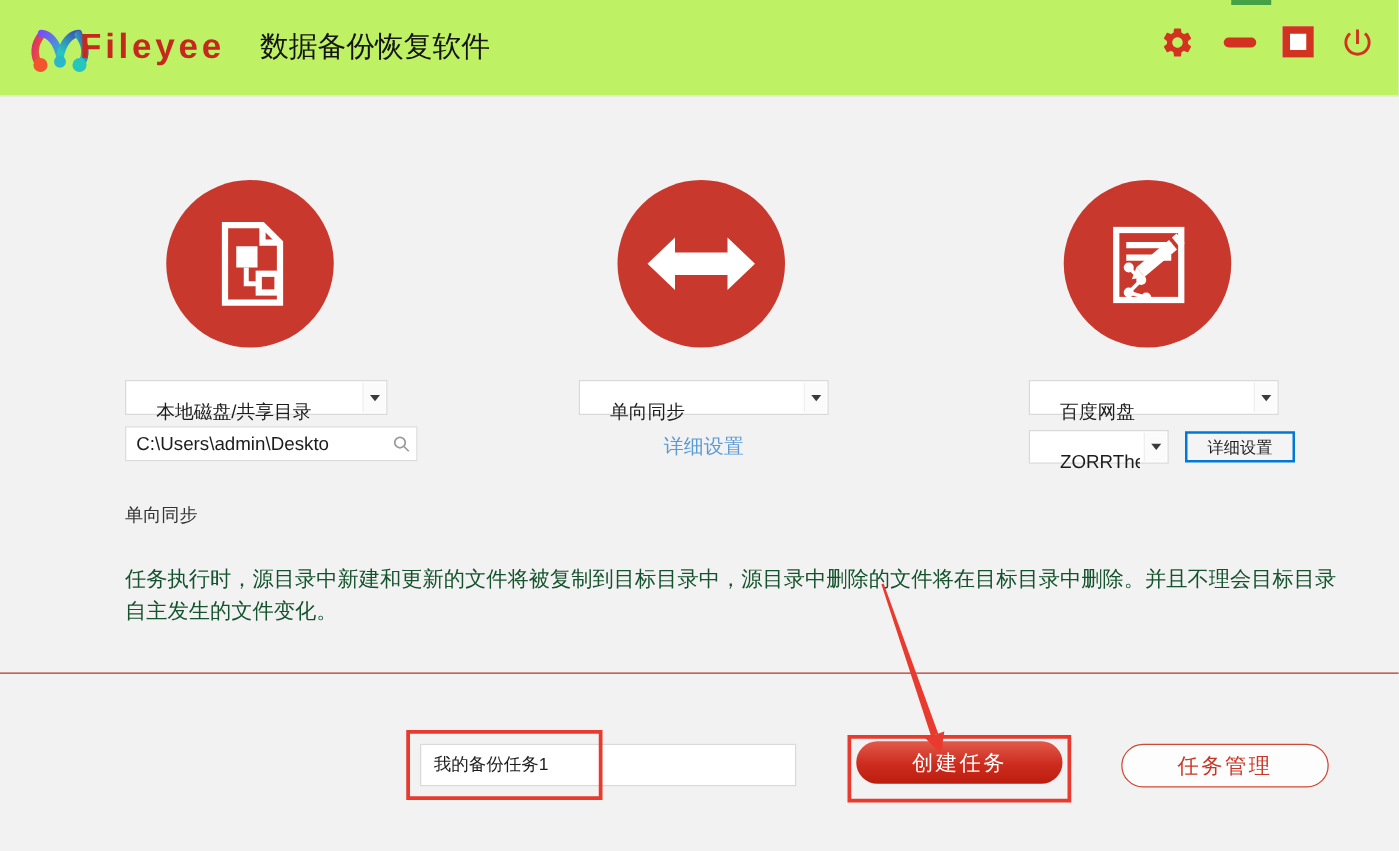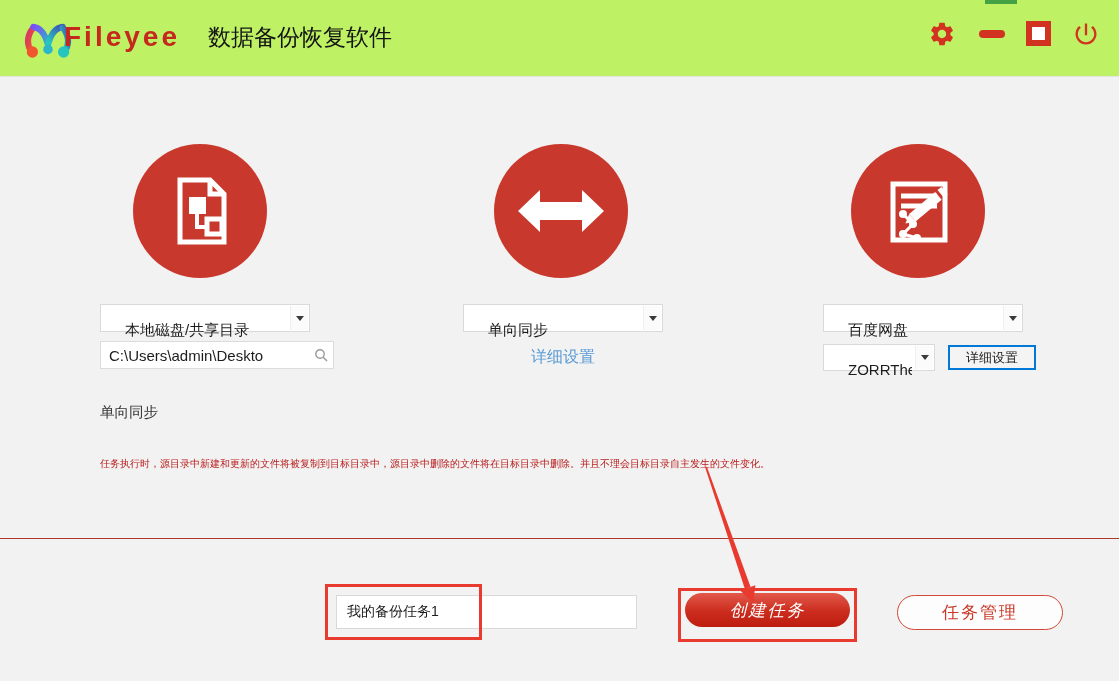--- a/index.html
+++ b/index.html
@@ -80,37 +80,37 @@
     position:absolute; left:948px; top:345px; width:88px; height:25px;
     background:#f4f4f4; border:2px solid #0078d7;
     font-size:13px; color:#1c1c1c;
     display:flex; align-items:center; justify-content:center; cursor:pointer;
   }
 
   
   .info-heading { position:absolute; left:100px; top:403px; font-size:14.5px; color:#333; }
   .info-body {
     position:absolute; left:100px; top:451px; width:985px;
-    font-size:10px; line-height:25px; color:#b91c1c;
+    font-size:17px; line-height:25px; color:#14532d;
   }
 
   .divider { position:absolute; left:0; top:538px; width:1119px; height:1px; background:#ae372d; }
 
   
   .task-input {
     position:absolute; left:336px; top:595px; width:301px; height:34px;
     border:1px solid #d9d9d9; background:#fff; font-size:14px; color:#1c1c1c;
     padding:0 10px; font-family:"Liberation Sans","DejaVu Sans",sans-serif;
   }
   .create-btn {
     position:absolute; left:685px; top:593px; width:165px; height:34px;
     border:none; border-radius:17px;
     background:linear-gradient(180deg,#e2594b 0%,#cb2c1d 55%,#bd1d0f 100%);
     color:#fff; font-size:17px; letter-spacing:2px; cursor:pointer;
-    display:flex; align-items:center; justify-content:center;font-style:italic;
+    display:flex; align-items:center; justify-content:center;
   }
   .manage-btn {
     position:absolute; left:897px; top:595px; width:166px; height:35px;
     border:1px solid #cf4936; border-radius:18px; background:#fdfdfd;
     color:#ca3726; font-size:17px; letter-spacing:2px; cursor:pointer;
     display:flex; align-items:center; justify-content:center;text-align:right;
   }
 
   
   .anno-rect { position:absolute; border:3px solid #e83a2e; pointer-events:none; }

